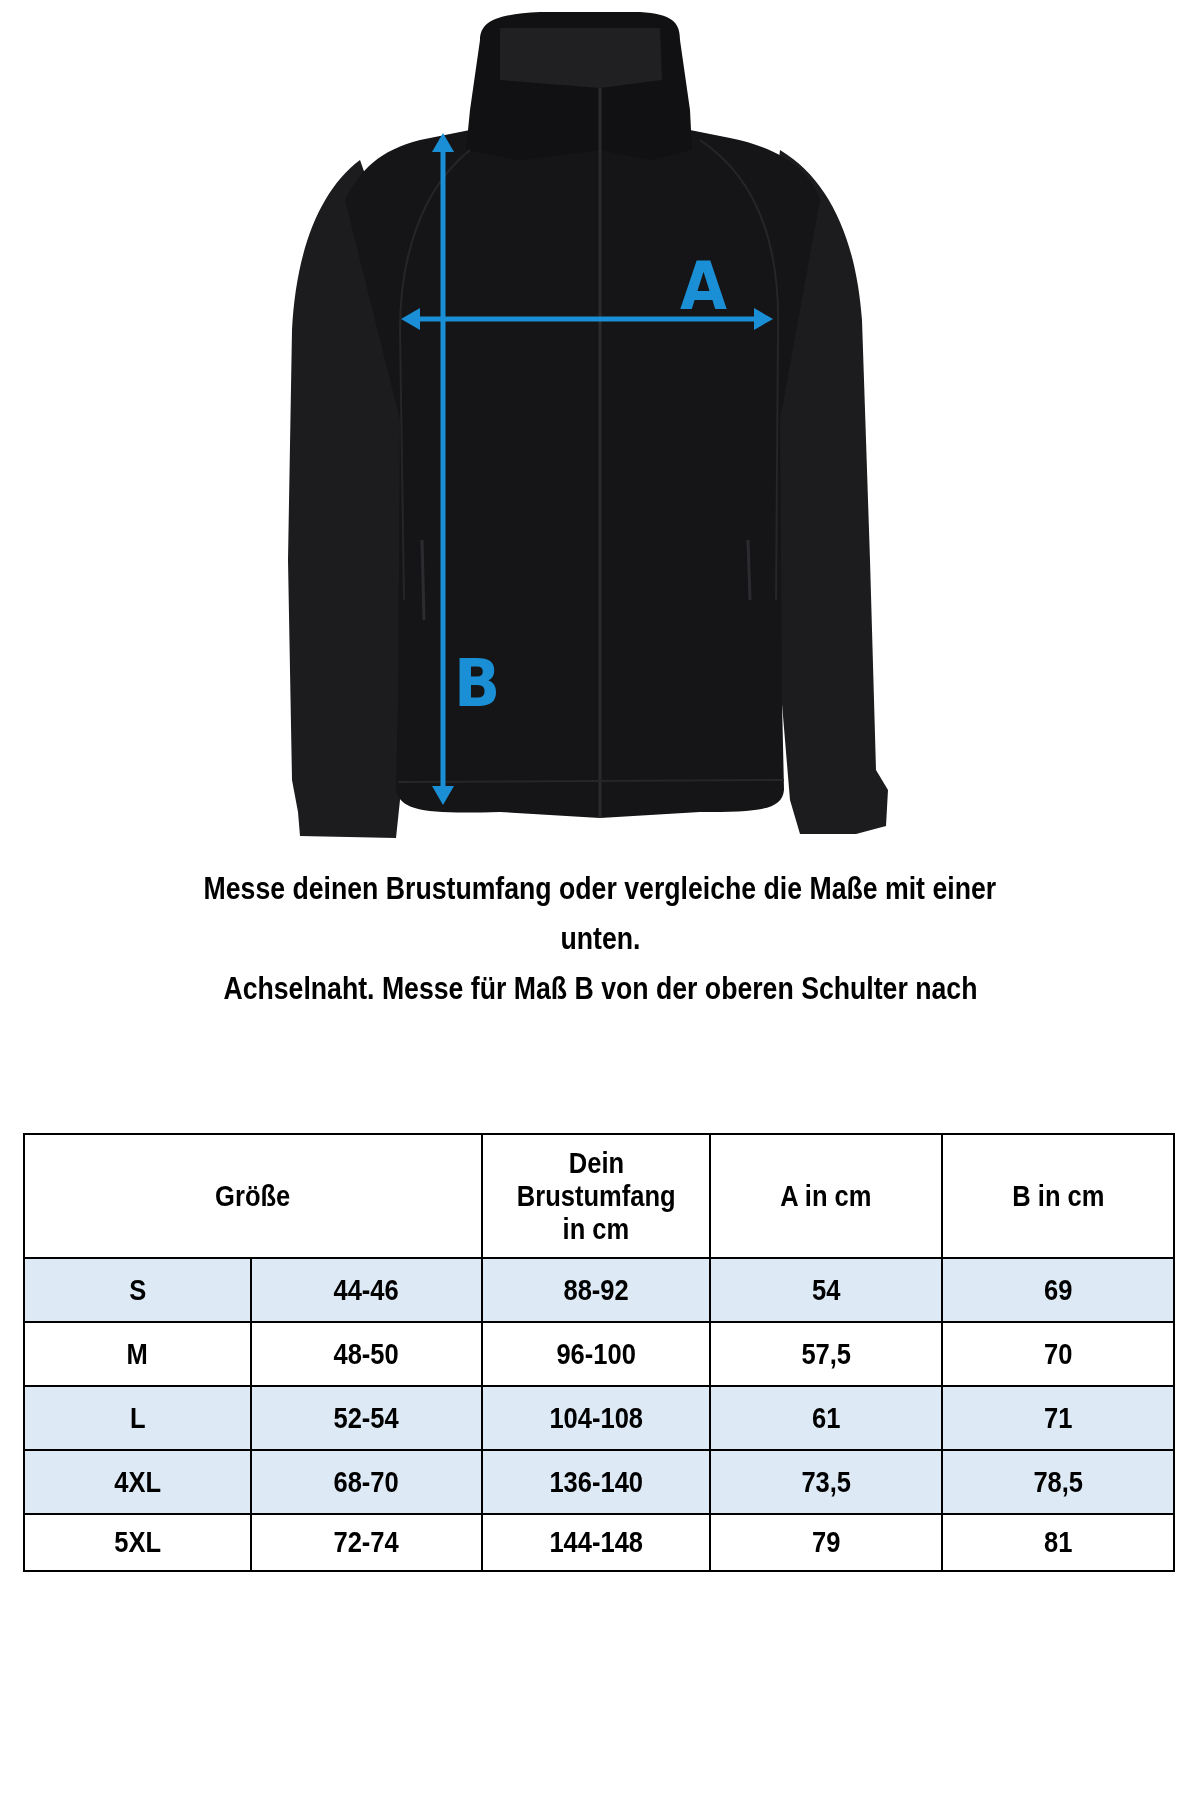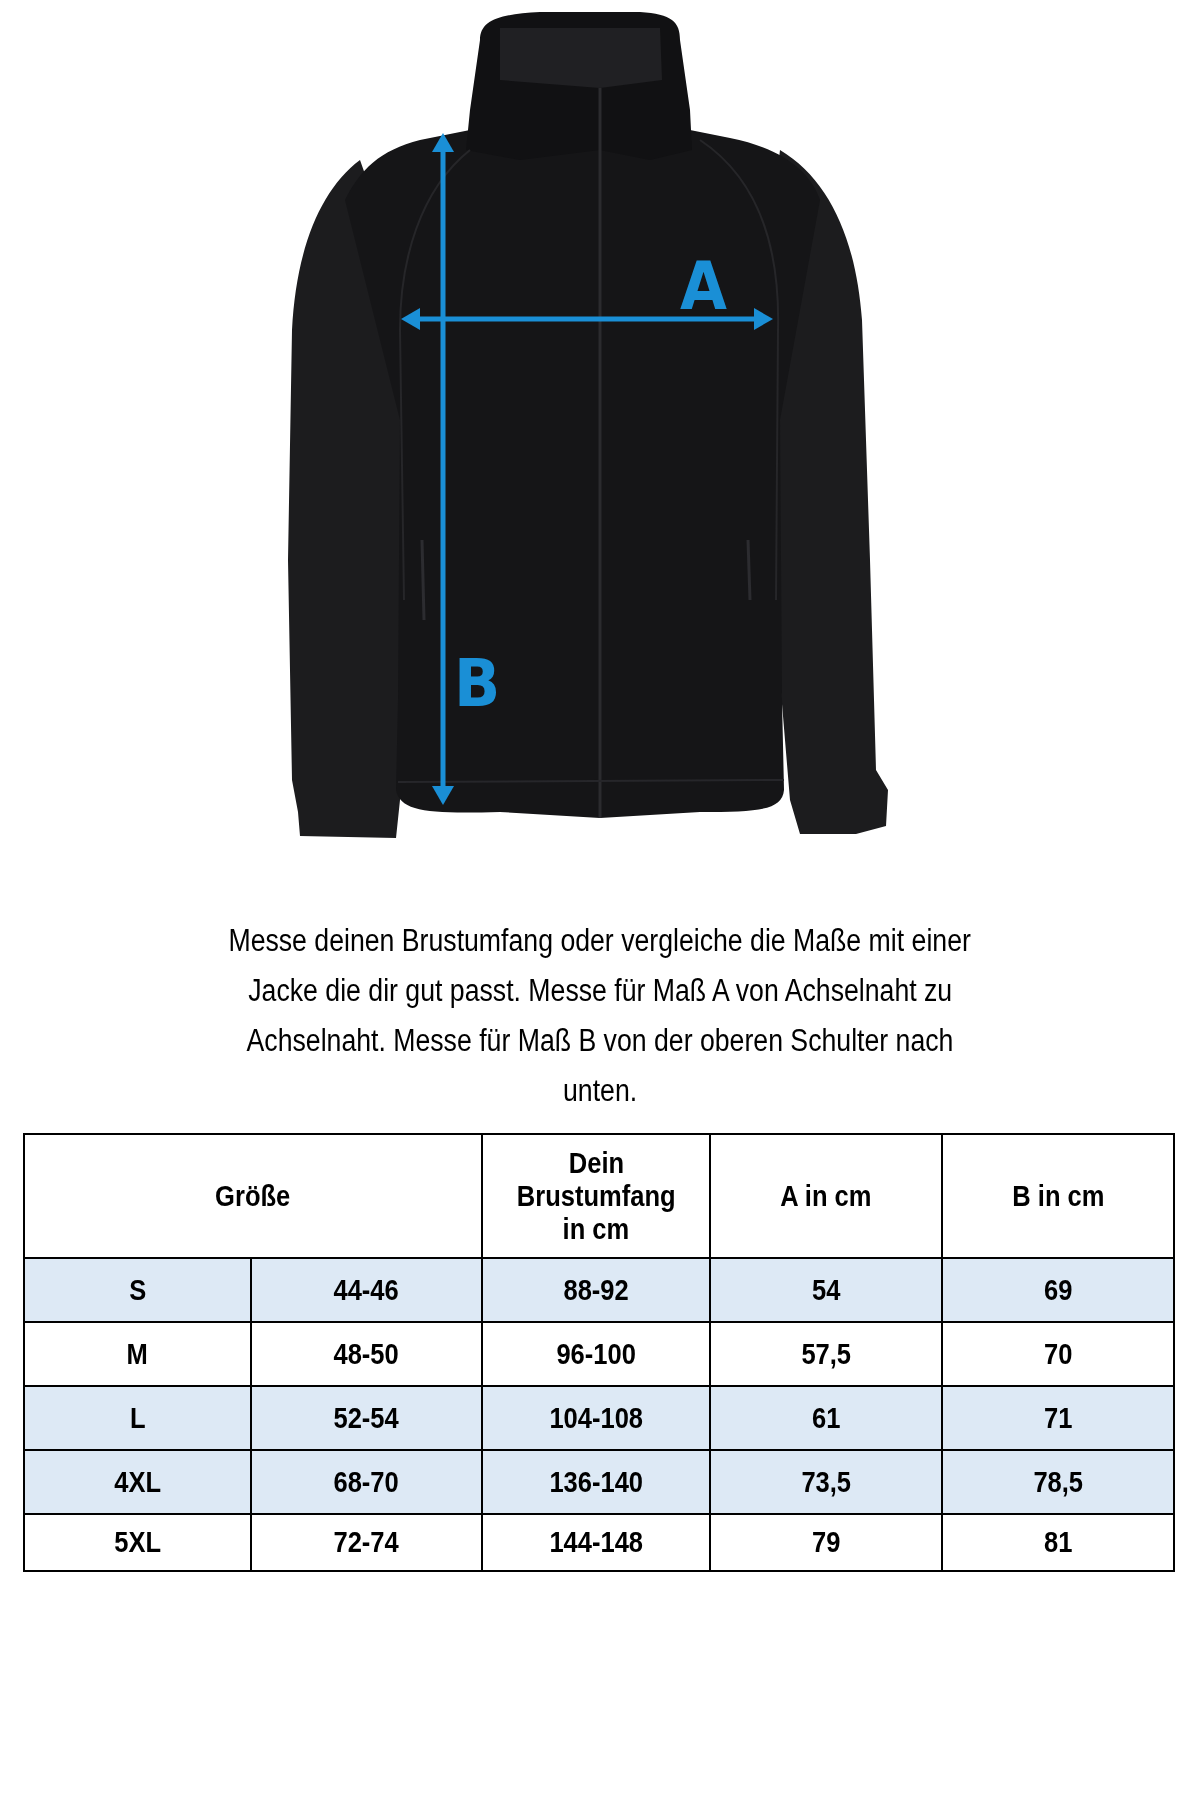--- a/index.html
+++ b/index.html
@@ -7,22 +7,22 @@
   body { position: relative; font-family: "Liberation Sans", "DejaVu Sans", sans-serif; color: #000; }
 
   .figure { position: absolute; left: 0; top: 0; width: 1200px; height: 870px; }
   .figure svg { position: absolute; left: 0; top: 0; }
   .label-letter {
     position: absolute; font-family: "DejaVu Sans", sans-serif; font-weight: bold;
     font-size: 66px; line-height: 1; color: #1a8fd6; transform: scaleX(0.92); transform-origin: left top;
   }
 
   .instructions {
-    position: absolute; left: 40px; top: 916px; width: 1120px;
-    text-align: center; font-weight: normal; font-size: 31px; line-height: 50px;
+    position: absolute; left: 40px; top: 864px; width: 1120px;
+    text-align: center; font-weight: bold; font-size: 31px; line-height: 50px;
   }
   .instructions .line { display: block; white-space: nowrap; }
   .instructions .line span { display: inline-block; transform: scaleX(0.86); transform-origin: center; }
 
   table.size-table {
     position: absolute; left: 23px; top: 1133px; width: 1150px;
     border-collapse: collapse; table-layout: fixed;
     font-size: 29px;
   }
   table.size-table td, table.size-table th {
@@ -68,23 +68,22 @@
       <polygon points="443,133 432,152 454,152" fill="#1a8fd6"></polygon>
       <polygon points="443,805 432,786 454,786" fill="#1a8fd6"></polygon>
     </g>
   </svg>
   <div class="label-letter" style="left:680px; top:254px;">A</div>
   <div class="label-letter" style="left:454px; top:651px;">B</div>
 </div>
 
 <div class="instructions">
   <span class="line"><span>Messe deinen Brustumfang oder vergleiche die Maße mit einer</span></span>
-  <span class="line"><span>Jacke die dir gut passt. Messe für Maß A von Achselnaht zu</span></span>
+  <span class="line"><span>unten.</span></span>
   <span class="line"><span>Achselnaht. Messe für Maß B von der oberen Schulter nach</span></span>
-  <span class="line"><span>unten.</span></span>
 </div>
 
 <table class="size-table">
   <colgroup>
     <col style="width:227px">
       <col style="width:231px">
       <col style="width:228px">
       <col style="width:232px">
       <col style="width:232px">
   </colgroup>

